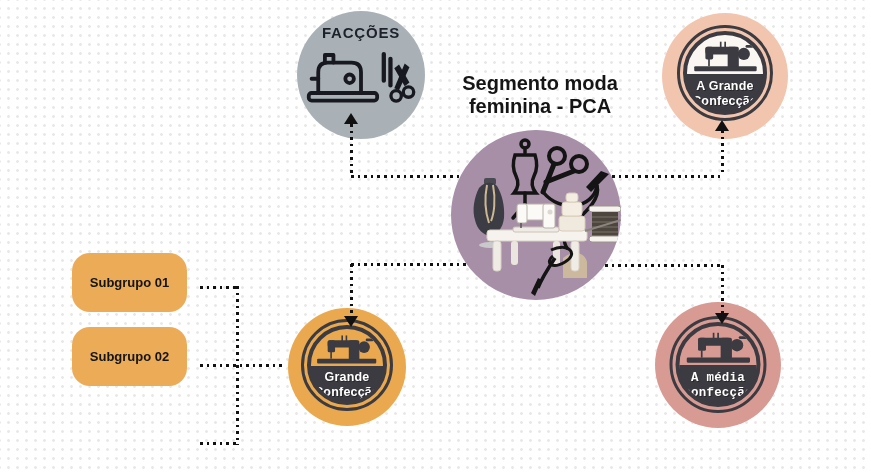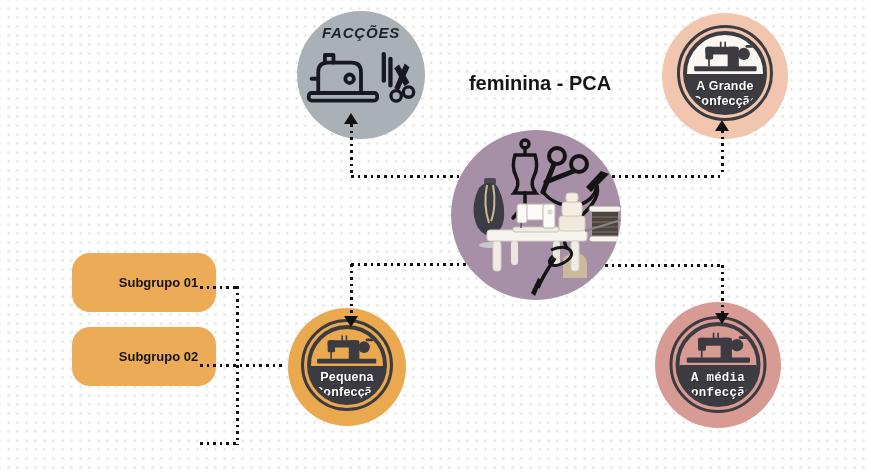--- a/index.html
+++ b/index.html
@@ -15,21 +15,21 @@
     background-image:repeating-linear-gradient(90deg,var(--line,#111) 0 2.6px,transparent 2.6px 6.6px);}
   .vline{position:absolute;width:3px;z-index:30;
     background-image:repeating-linear-gradient(180deg,var(--line,#111) 0 2.6px,transparent 2.6px 6.6px);}
   .arrow{position:absolute;width:0;height:0;z-index:31;}
   .arrow.down{border-left:7.5px solid transparent;border-right:7.5px solid transparent;border-top:11px solid var(--line,#111);}
   .arrow.up{border-left:7.5px solid transparent;border-right:7.5px solid transparent;border-bottom:11px solid var(--line,#111);}
   
   .circle{position:absolute;border-radius:50%;z-index:10;}
   .node-faccoes{left:297px;top:11px;width:128px;height:128px;background:var(--gray,#a9b1b7);
     display:flex;flex-direction:column;align-items:center;}
-  .faccoes-label{margin-top:13px;font-size:15px;font-weight:800;letter-spacing:.8px;color:#1d212b;font-style:italic;}
+  .faccoes-label{margin-top:13px;font-size:15px;font-weight:800;letter-spacing:.8px;color:#1d212b;}
   .faccoes-icon{width:114px;height:64px;margin-top:1px;}
   .node-purple{left:451px;top:130px;width:170px;height:170px;background:var(--purple,#a78fa7);overflow:hidden;}
   .node-salmon{left:662px;top:13px;width:126px;height:126px;background:var(--salmon,#f2c6ae);}
   .node-orange{left:288px;top:308px;width:118px;height:118px;background:var(--orange,#eaa94f);}
   .node-rose{left:655px;top:302px;width:126px;height:126px;background:var(--rose,#d89b94);font-family:Liberation Mono, monospace;}
   
   .badge{position:absolute;left:50%;transform:translateX(-50%);border:3px solid var(--dark,#3b3b41);
     border-radius:50%;padding:3px;box-sizing:border-box;background:transparent;}
   .badge-inner{width:100%;height:100%;border-radius:50%;overflow:hidden;position:relative;
     border:4px solid var(--dark,#3b3b41);box-sizing:border-box;
@@ -39,21 +39,21 @@
   .badge-inner.top-rose{--badge-top:var(--rose,#d89b94);}
   .badge-machine{position:absolute;left:6%;top:3%;width:88%;height:48%;}
   .badge-label{position:absolute;left:0;right:0;top:51%;height:47%;display:flex;flex-direction:column;
     align-items:center;justify-content:flex-end;color:var(--badge-text,#fff);font-weight:700;
     font-size:12.5px;line-height:1.2;text-shadow:1px 1px 0 rgba(0,0,0,.35);letter-spacing:.2px;}
   
   .title{position:absolute;left:430px;top:72px;width:220px;text-align:center;z-index:20;
     font-size:20px;line-height:23px;font-weight:800;color:#151515;}
   
   .subgroup{position:absolute;left:72px;width:115px;height:59px;background:var(--subgroup,#ecab57);
-    border-radius:18px;display:flex;align-items:center;justify-content:center;z-index:10;padding-left:29px;}
+    border-radius:18px;display:flex;align-items:center;justify-content:center;z-index:10;}
   .subgroup span{font-size:13px;font-weight:700;color:#141414;}
   .hidden-defs{position:absolute;width:0;height:0;overflow:hidden;}
 </style>
 </head>
 <body>
 
 <div class="stage">
 
   <svg class="hidden-defs" aria-hidden="true">
     <defs>
@@ -159,20 +159,21 @@
 
       <g stroke="#141414" fill="none">
         <path d="M100 120 C118 112 128 124 114 132 C100 140 94 132 102 126" stroke-width="3"></path>
         <path d="M104 128 C96 140 90 150 87 158" stroke-width="3.5"></path>
       </g>
       <polygon points="84,166 91,150 87,148 80,163" fill="#141414"></polygon>
     </svg>
   </div>
 
   <div class="title">
+    <div>Segmento moda</div>
     <div>feminina - PCA</div>
   </div>
 
   <div class="circle node-salmon">
     <div class="badge" style="top:12px;width:96px;height:96px;">
       <div class="badge-inner top-salmon">
         <svg class="badge-machine" viewBox="0 0 120 60" preserveAspectRatio="xMidYMax meet">
             <use href="#machine-sil"></use>
           </svg>
         <div class="badge-label">
@@ -197,21 +198,21 @@
     </div>
   </div>
 
   <div class="circle node-orange">
     <div class="badge" style="top:11px;width:92px;height:92px;">
       <div class="badge-inner top-orange">
         <svg class="badge-machine" viewBox="0 0 120 60" preserveAspectRatio="xMidYMax meet">
             <use href="#machine-sil"></use>
           </svg>
         <div class="badge-label">
-          <span>Pequena</span>
+          <span>Grande</span>
           <span>Confecção</span>
         </div>
       </div>
     </div>
   </div>
 
   <div class="subgroup" style="top:253px;">
     <span>Subgrupo 01</span>
   </div>
   <div class="subgroup" style="top:327px;">

